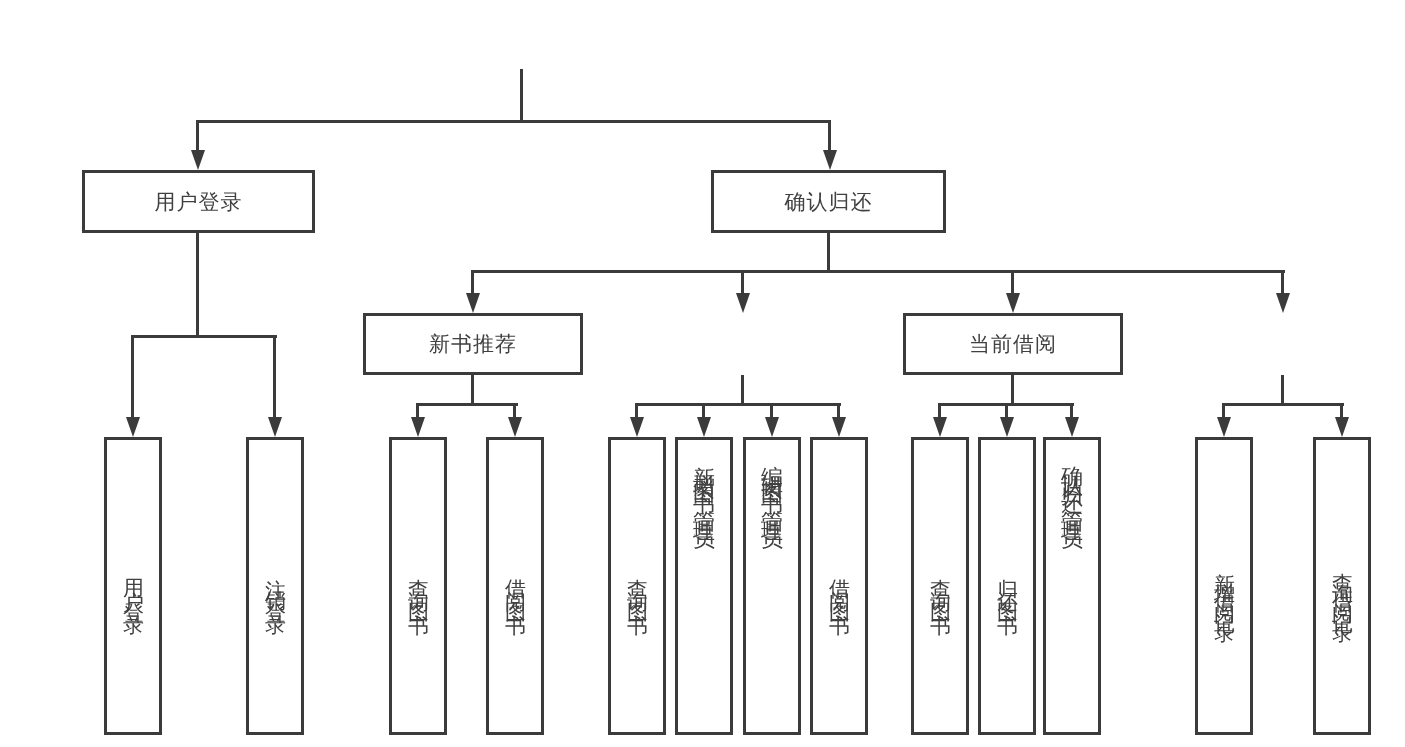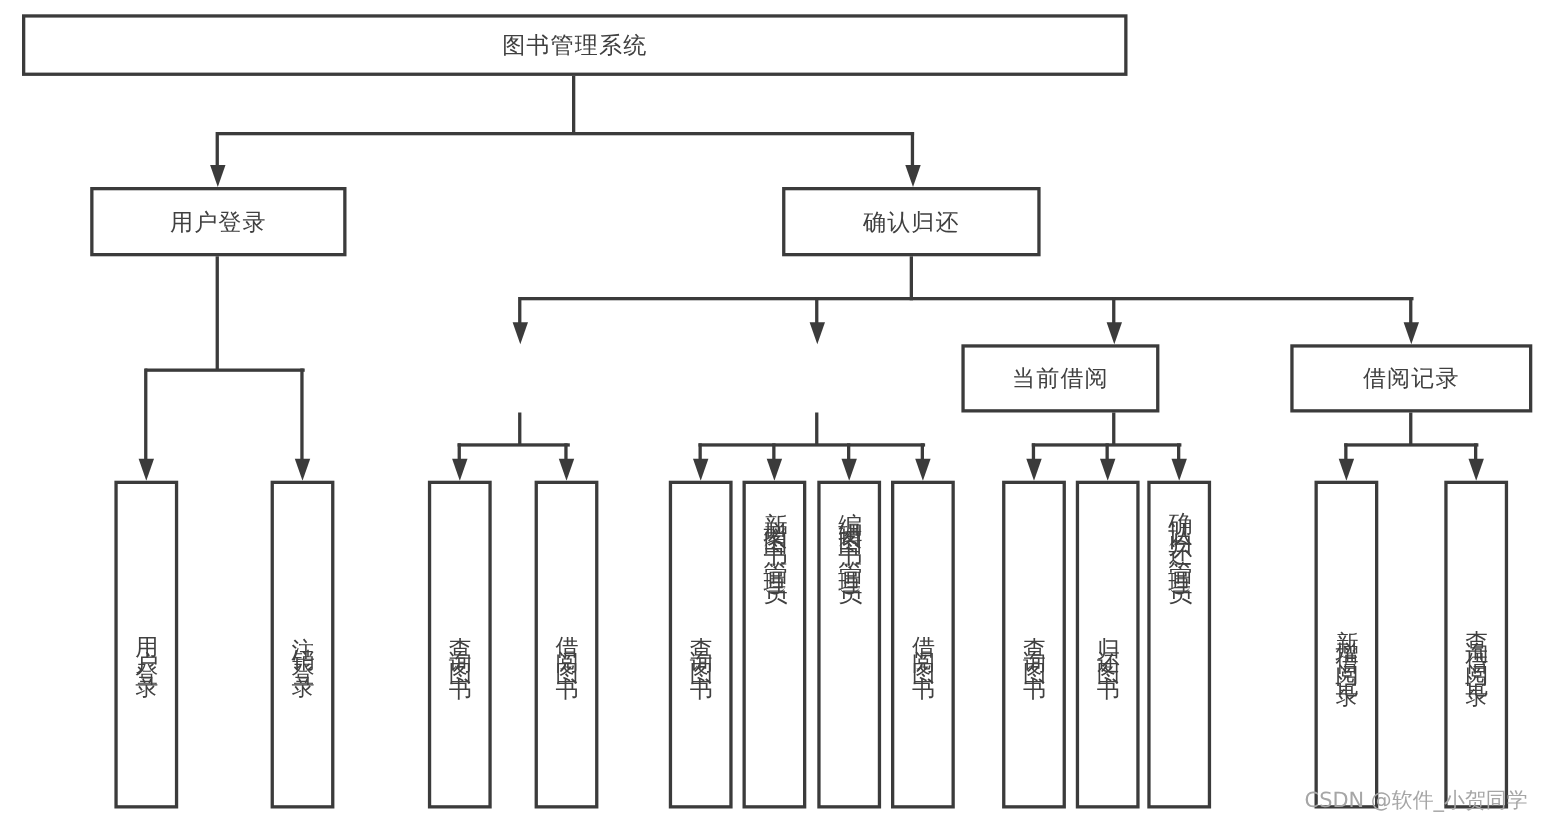--- a/index.html
+++ b/index.html
@@ -35,21 +35,20 @@
   .watermark{
     position:absolute;left:1186px;top:715px;z-index:5;
     color:var(--watermark);font-size:19px;white-space:nowrap;
   }
 </style>
 </head>
 <body>
 
 <div class="canvas">
 
-  <div class="box" style="left:20px;top:13px;width:1005px;height:56px">图书管理系统</div>
 
   <div class="vline" style="left:520px;top:69px;height:52px"></div>
   <div class="hline" style="left:197px;top:120px;width:634px"></div>
   <div class="vline" style="left:196px;top:120px;height:32px"></div>
   <div class="ahead" style="left:191px;top:150px"></div>
   <div class="vline" style="left:828px;top:120px;height:32px"></div>
   <div class="ahead" style="left:823px;top:150px"></div>
 
   <div class="box" style="left:82px;top:170px;width:233px;height:63px">用户登录</div>
   <div class="box" style="left:711px;top:170px;width:235px;height:63px">确认归还</div>
@@ -65,22 +64,22 @@
   <div class="hline" style="left:472px;top:270px;width:813px"></div>
   <div class="vline" style="left:471px;top:270px;height:25px"></div>
   <div class="ahead" style="left:466px;top:293px"></div>
   <div class="vline" style="left:741px;top:270px;height:25px"></div>
   <div class="ahead" style="left:736px;top:293px"></div>
   <div class="vline" style="left:1011px;top:270px;height:25px"></div>
   <div class="ahead" style="left:1006px;top:293px"></div>
   <div class="vline" style="left:1281px;top:270px;height:25px"></div>
   <div class="ahead" style="left:1276px;top:293px"></div>
 
-  <div class="box" style="left:874px;top:313px;width:180px;height:62px">当前借阅</div>
-  <div class="box" style="left:1173px;top:313px;width:220px;height:62px">借阅记录</div>
+  <div class="box" style="left:363px;top:313px;width:220px;height:62px">新书推荐</div>
+  <div class="box" style="left:903px;top:313px;width:220px;height:62px">当前借阅</div>
 
   <div class="vline" style="left:471px;top:375px;height:30px"></div>
   <div class="hline" style="left:416px;top:403px;width:102px"></div>
   <div class="vline" style="left:416px;top:403px;height:16px"></div>
   <div class="ahead" style="left:411px;top:417px"></div>
   <div class="vline" style="left:513px;top:403px;height:16px"></div>
   <div class="ahead" style="left:508px;top:417px"></div>
 
   <div class="vline" style="left:741px;top:375px;height:30px"></div>
   <div class="hline" style="left:635px;top:403px;width:206px"></div>
@@ -120,15 +119,14 @@
   <div class="box vbox len9" style="left:743px;top:437px;width:58px;height:298px">编辑图书（管理员）</div>
   <div class="box vbox" style="left:810px;top:437px;width:58px;height:298px">借阅图书</div>
 
   <div class="box vbox" style="left:911px;top:437px;width:58px;height:298px">查询图书</div>
   <div class="box vbox" style="left:978px;top:437px;width:58px;height:298px">归还图书</div>
   <div class="box vbox len9" style="left:1043px;top:437px;width:58px;height:298px">确认归还（管理员）</div>
 
   <div class="box vbox len6" style="left:1195px;top:437px;width:58px;height:298px">新增借阅记录</div>
   <div class="box vbox len6" style="left:1313px;top:437px;width:58px;height:298px">查询借阅记录</div>
 
-  <div class="watermark">CSDN @软件_小贺同学</div>
 
 </div>
 
 </body></html>

